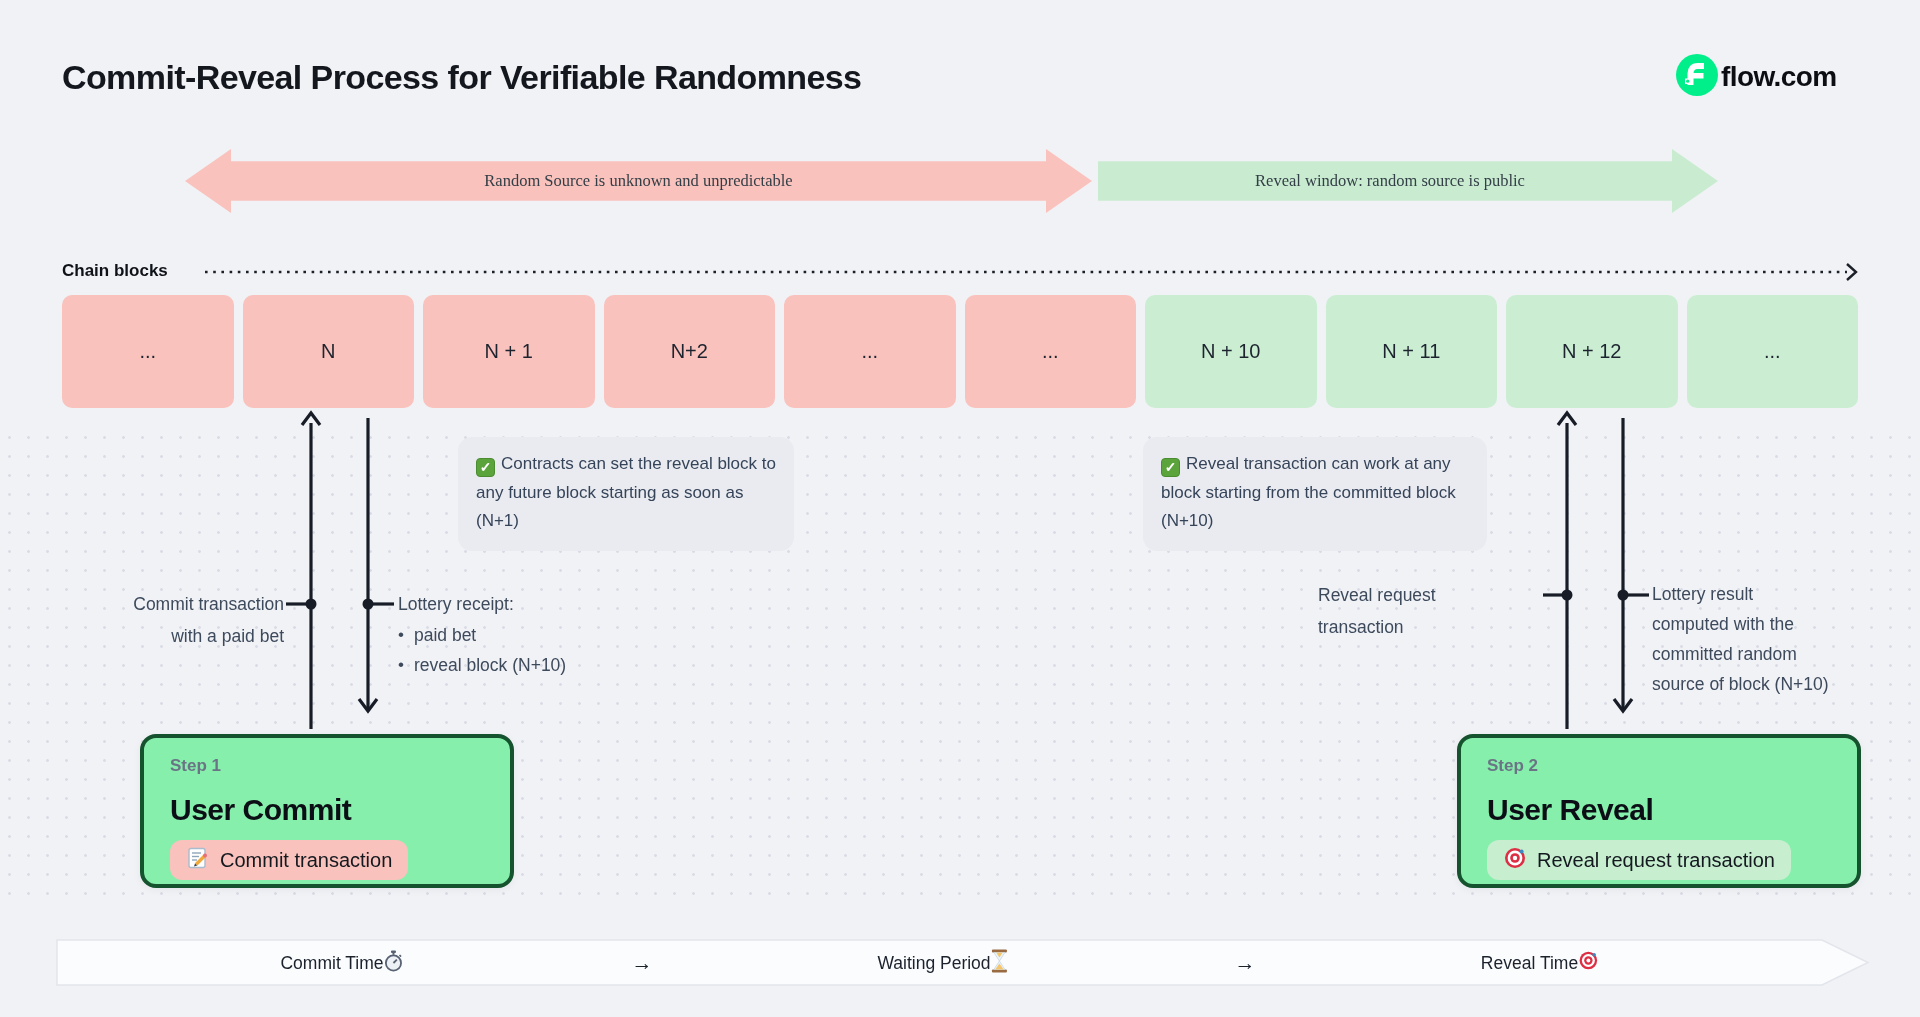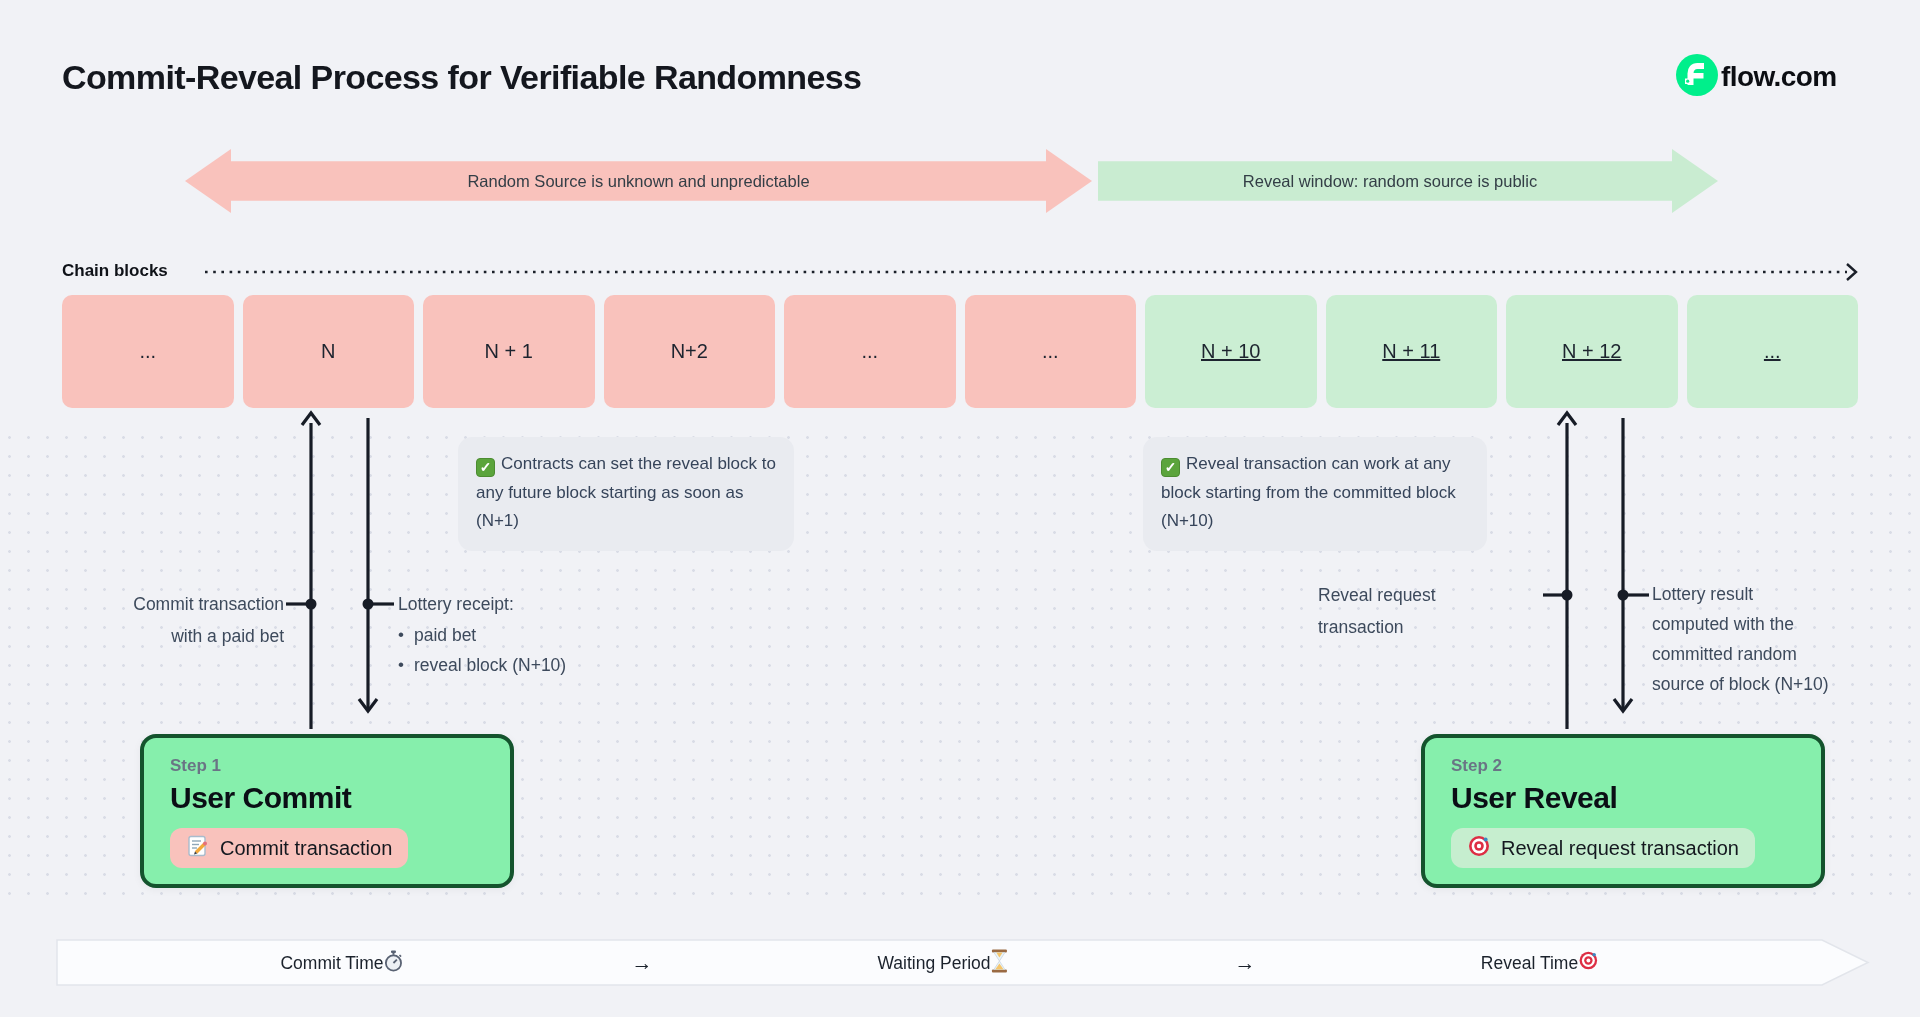--- a/index.html
+++ b/index.html
@@ -12,59 +12,59 @@
     position:absolute; left:0; top:428px; width:1920px; height:482px;
     background-image: radial-gradient(#d9dce6 1.3px, transparent 1.5px);
     background-size: 19px 19px;
   }
 
   .title { position:absolute; left:62px; top:58px; font-size:34px; font-weight:600; color:#14171e; letter-spacing:-0.6px; }
 
   .brand { position:absolute; left:1676px; top:54px; display:flex; align-items:center; gap:3px; cursor:pointer; }
   .brand-name { font-size:28px; font-weight:800; color:#0c0e13; letter-spacing:-0.6px; }
 
-  .banner { position:absolute; display:flex; align-items:center; justify-content:center; font-size:16.5px; color:#333e46; }
+  .banner { position:absolute; display:flex; align-items:center; justify-content:center; font-size:16.5px; color:#333e46;font-family:Liberation Serif, serif; }
   .banner-red {
     left:185px; top:149px; width:907px; height:64px; background:#F9C2BC;
     clip-path: polygon(0 50%, 46px 0, 46px 19%, calc(100% - 46px) 19%, calc(100% - 46px) 0, 100% 50%, calc(100% - 46px) 100%, calc(100% - 46px) 81%, 46px 81%, 46px 100%);
   }
   .banner-green {
     left:1098px; top:149px; width:620px; height:64px; background:#C9ECD1; padding-right:36px;
     clip-path: polygon(0 19%, calc(100% - 46px) 19%, calc(100% - 46px) 0, 100% 50%, calc(100% - 46px) 100%, calc(100% - 46px) 81%, 0 81%);
   }
 
   .chain-label { position:absolute; left:62px; top:261px; font-size:17px; font-weight:700; color:#0f1218; }
 
   .blocks { position:absolute; left:62px; top:295px; width:1796px; display:flex; gap:9px; }
   .block { flex:1; height:113px; border-radius:10px; display:flex; align-items:center; justify-content:center; font-size:20px; color:#1d242f; }
   .block[data-tone="pink"]  { background:#F9C2BC; }
-  .block[data-tone="green"] { background:#CBEED3;text-decoration:underline; }
+  .block[data-tone="green"] { background:#CBEED3; }
 
   .note { position:absolute; background:#E9EBF0; border-radius:14px; padding:13px 18px 15px 18px; font-size:17px; line-height:28.5px; color:#36445A; }
   .note-left  { left:458px;  top:437px; width:336px; }
   .note-right { left:1143px; top:437px; width:344px; }
   .check-icon {
     display:inline-flex; align-items:center; justify-content:center;
     width:19px; height:19px; border-radius:4px; background:#5BA43C; border:1px solid #4c8c31;
     color:#fff; font-size:14px; font-weight:700; vertical-align:-3px; margin-right:6px;
   }
 
   .lbl { position:absolute; font-size:17.5px; color:#3D4A5C; line-height:32px; }
   .lbl-commit { left:62px;  top:588px; width:222px; text-align:right; }
   .lbl-receipt { left:398px; top:588px; }
   .lbl-reveal { left:1318px; top:579px; width:204px; text-align:left; }
   .lbl-result { left:1652px; top:579px; line-height:30px; }
   .bullet-row { display:flex; gap:10px; line-height:30px; }
   .bullet-dot { font-size:17px; }
 
   .card { position:absolute; top:734px; height:154px; background:#86efac; border:4px solid #14532d; border-radius:16px; box-shadow:0 2px 8px rgba(22,28,45,.05); padding:18px 26px; }
   .card-1 { left:140px;  width:374px; }
-  .card-2 { left:1421px; width:404px; }
+  .card-2 { left:1457px; width:404px; }
   .kicker { font-size:17px; font-weight:700; color:#6A7485; }
-  .card-title { font-size:30px; font-weight:800; color:#0b0e15; letter-spacing:-0.5px; margin-top:5px; }
+  .card-title { font-size:30px; font-weight:800; color:#0b0e15; letter-spacing:-0.5px; margin-top:17px; }
   .pill { display:inline-flex; align-items:center; gap:10px; margin-top:13px; height:40px; padding:0 16px; border-radius:12px; font-size:20px; color:#14181f; }
   .pill[data-tone="pink"]  { background:#F9C2BC; }
   .pill[data-tone="green"] { background:#C6EECF; }
 
   .timeline-item { position:absolute; top:949px; transform:translateX(-50%); display:flex; align-items:center; font-size:17.5px; color:#1b222c; height:28px; white-space:nowrap; }
   .timeline-arrow { font-size:21px; color:#1b222c; }
 
   svg.overlay { position:absolute; left:0; top:0; pointer-events:none; }
 </style>
 </head>

